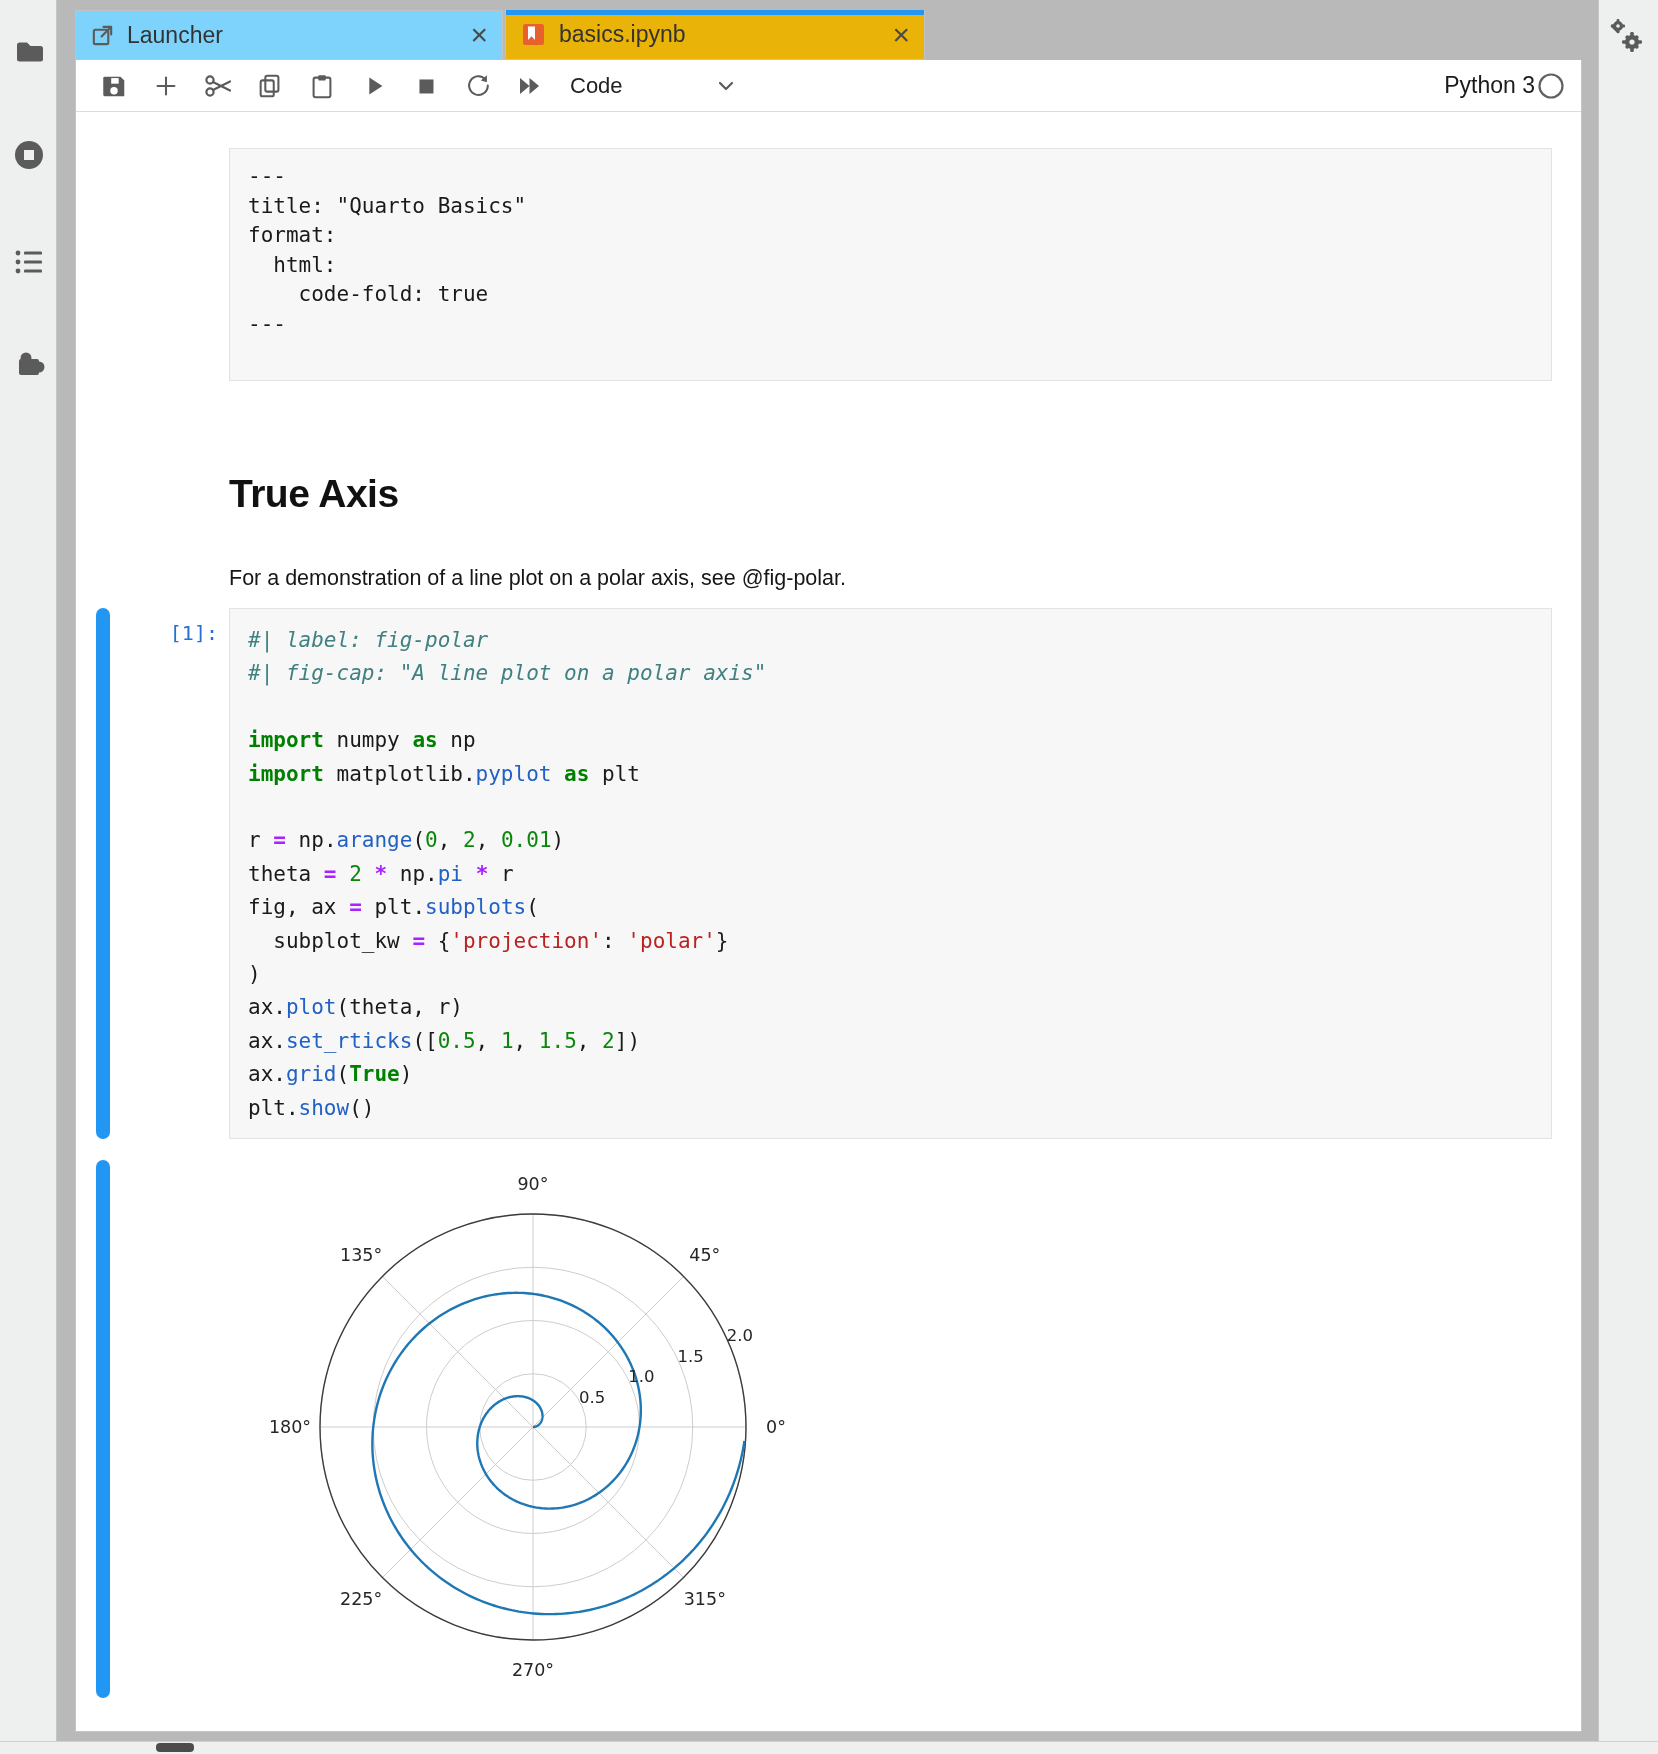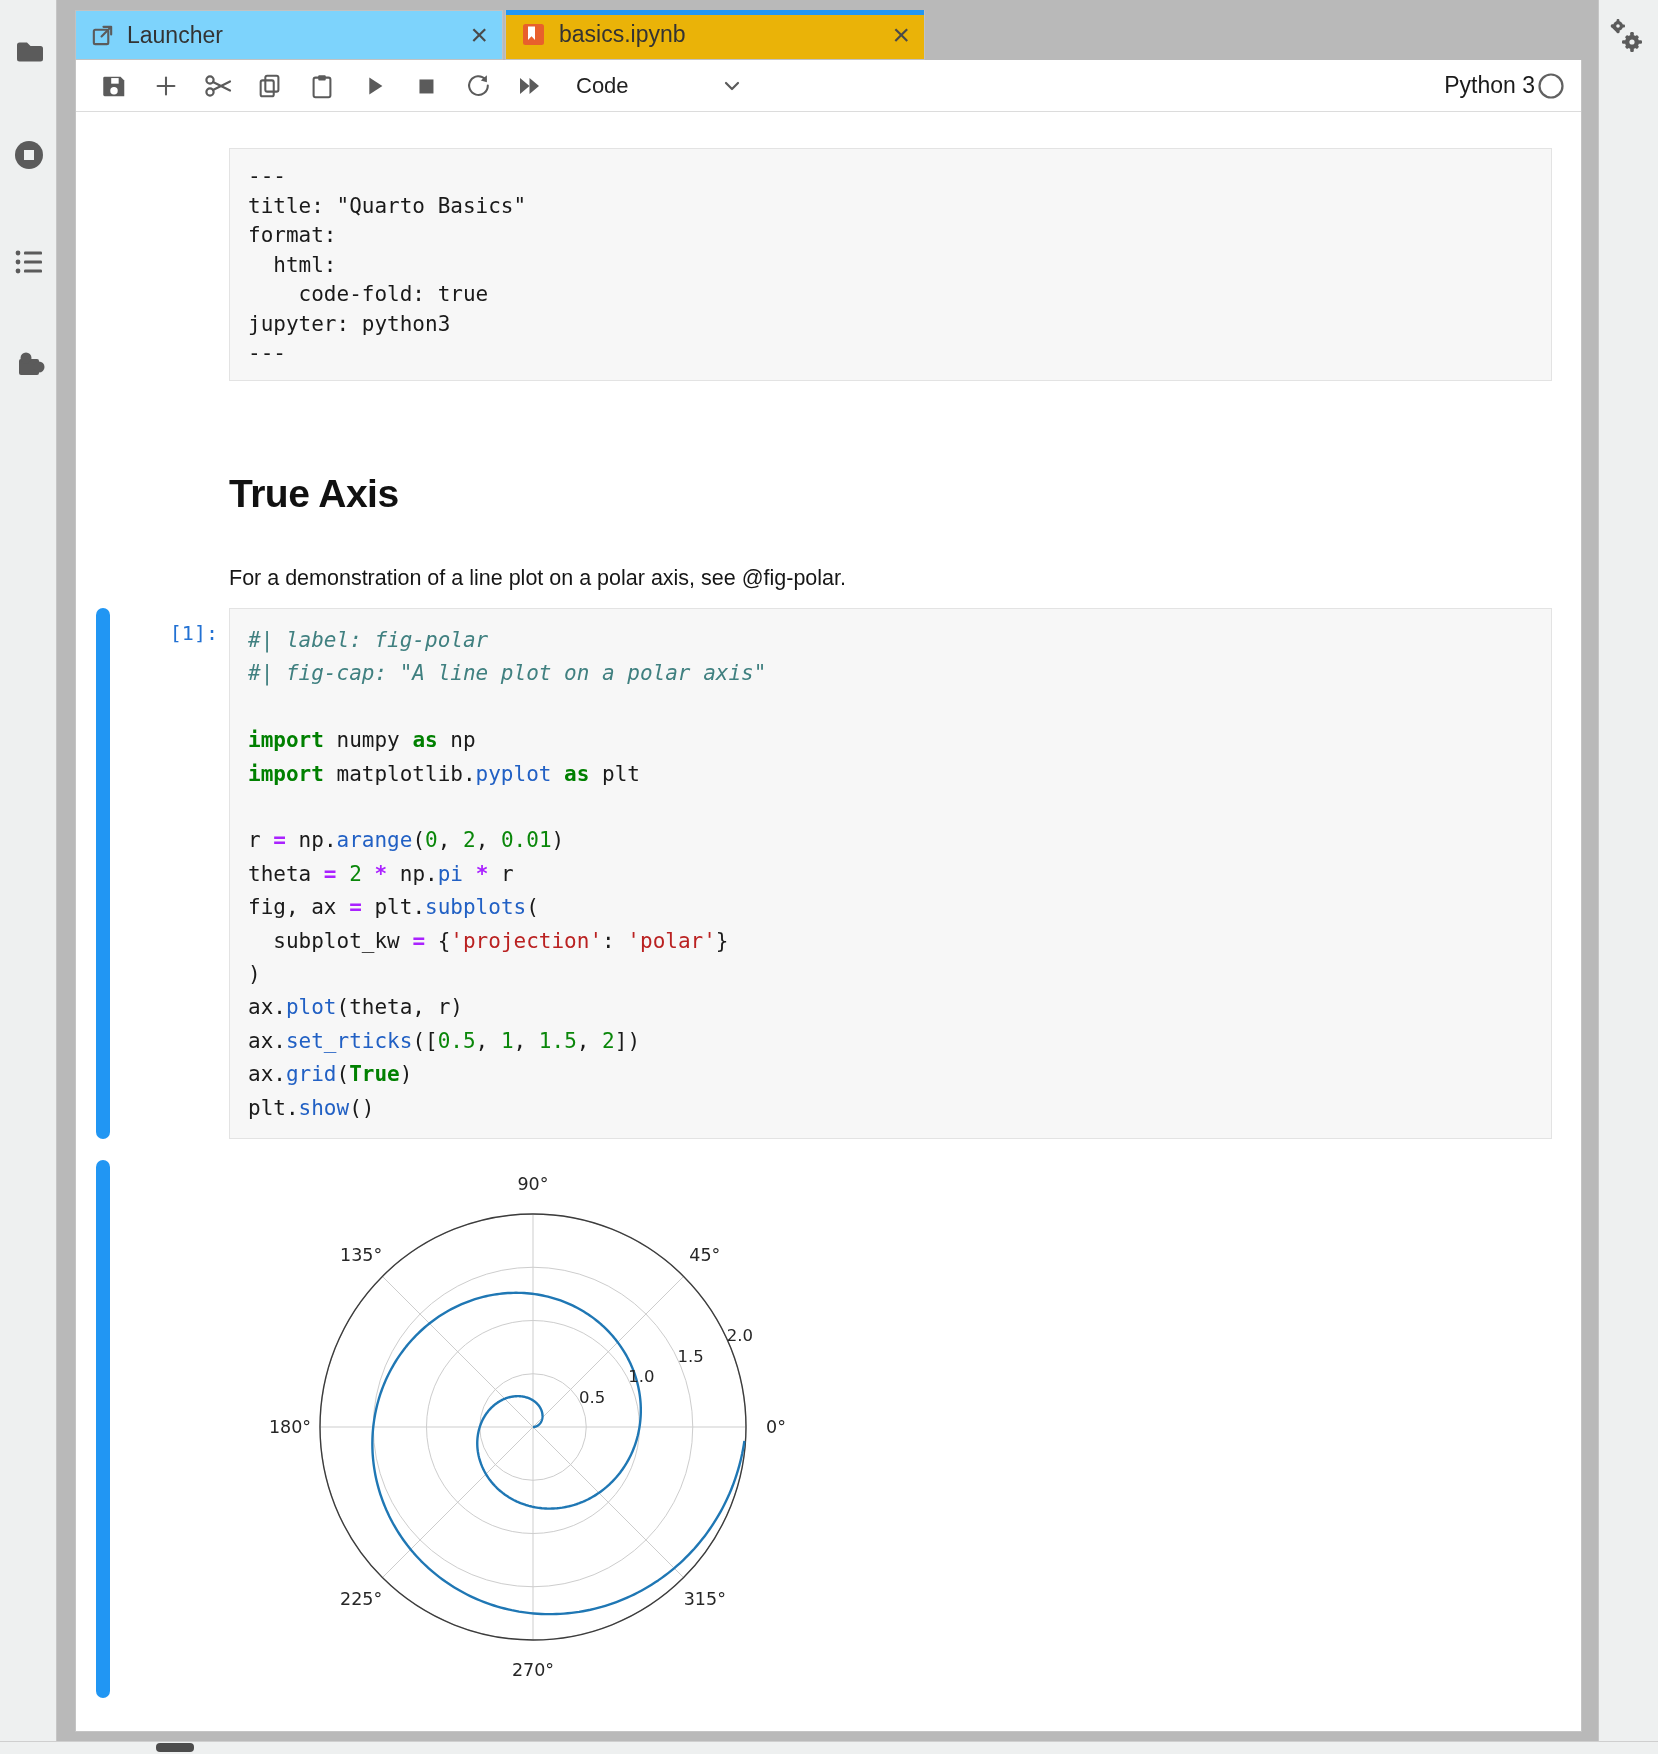--- a/index.html
+++ b/index.html
@@ -33,21 +33,21 @@
   .tab-label { font-size:23px; color:#333; white-space:nowrap; }
   .tab-close { margin-left:auto; font-size:30px; line-height:30px; color:#4a4a4a;
     font-weight:300; cursor:pointer; }
 
   .main { position:absolute; left:0; top:50px; width:1507px; height:1672px;
     background:#ffffff; border:1px solid #c4c4c4; border-top:none; }
   .toolbar { position:absolute; left:0; top:0; width:100%; height:52px;
     border-bottom:1px solid #dcdcdc; display:flex; align-items:center; padding:0 12px; }
   .tbtn { width:52px; height:42px; display:flex; align-items:center;
     justify-content:center; cursor:pointer; }
-  .celltype { display:flex; align-items:center; margin-left:20px; cursor:pointer; }
+  .celltype { display:flex; align-items:center; margin-left:14px; cursor:pointer; }
   .celltype-label { font-size:22px; color:#222; }
   .celltype-chev { margin-left:92px; }
   .tb-spacer { flex:1; }
   .kernel-label { font-size:23px; color:#1b1b1b; margin-right:2px; cursor:pointer; }
   .kernel-circle { margin-right:4px; }
 
   .content { position:absolute; left:0; top:52px; width:1505px; height:1618px;
     background:#fff; overflow:hidden; }
 
   
@@ -237,21 +237,20 @@
     </div>
 
     <div class="content">
 
       <div class="cellbox cell-raw mono" id="yaml-lines">
           <div class="raw-line">---</div>
           <div class="raw-line">title: "Quarto Basics"</div>
           <div class="raw-line">format:</div>
           <div class="raw-line">  html:</div>
           <div class="raw-line">    code-fold: true</div>
-          <div class="raw-line">jupyter: python3</div>
           <div class="raw-line">---</div>
         </div>
 
       <h1 class="md-heading">True Axis</h1>
       <p class="md-para">For a demonstration of a line plot on a polar axis, see @fig-polar.</p>
 
       <div class="collapser collapser-input" style="background:#2196f3"></div>
       <div class="prompt mono">[1]:</div>
       <div class="cellbox cell-code mono" id="code-lines">
           <div class="code-line"><span class="tok-com">#| label: fig-polar</span></div>

